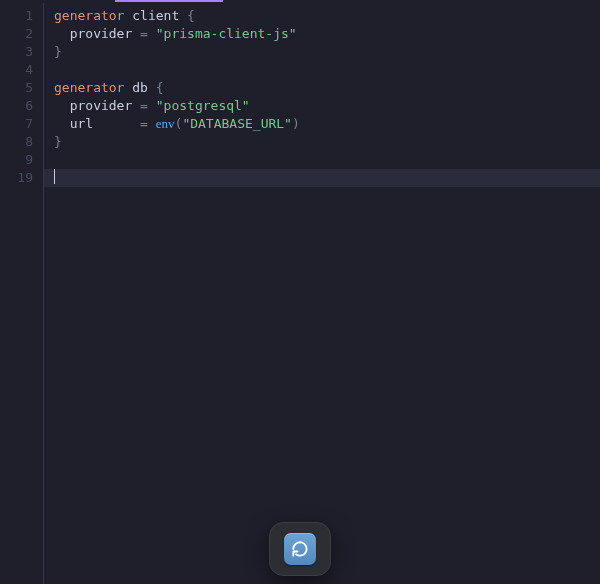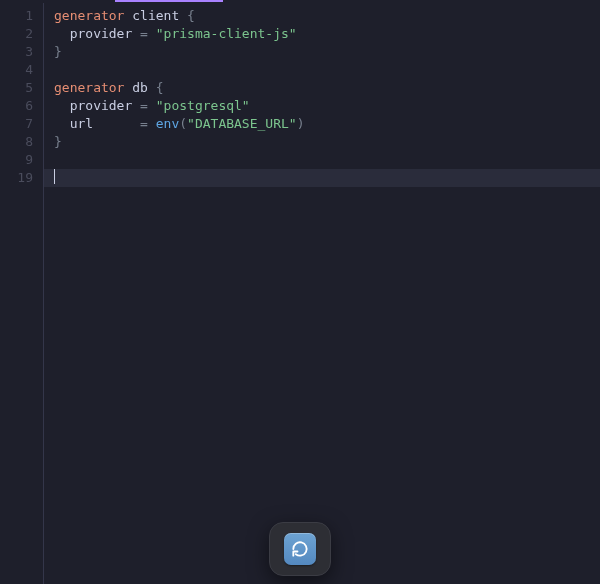--- a/index.html
+++ b/index.html
@@ -66,21 +66,21 @@
     width:1px;height:15px;
     background:var(--cursor);
     vertical-align:-2px;
     animation:blink 1s step-start infinite;
   }
   @keyframes blink{50%{opacity:0;}}
   .kw{color:var(--kw);}
   .id{color:var(--ident);}
   .pn{color:var(--punc);}
   .st{color:var(--string);}
-  .fn{color:var(--env);}
+  .fn{color:var(--env);font-family:Liberation Serif, serif;}
 
   .dock{
     position:absolute;
     left:50%;bottom:8px;
     transform:translateX(-50%);
     background:var(--dock-bg);
     border:1px solid var(--dock-border);
     border-radius:14px;
     padding:10px 14px;
     box-shadow:0 6px 20px rgba(0,0,0,0.5);

